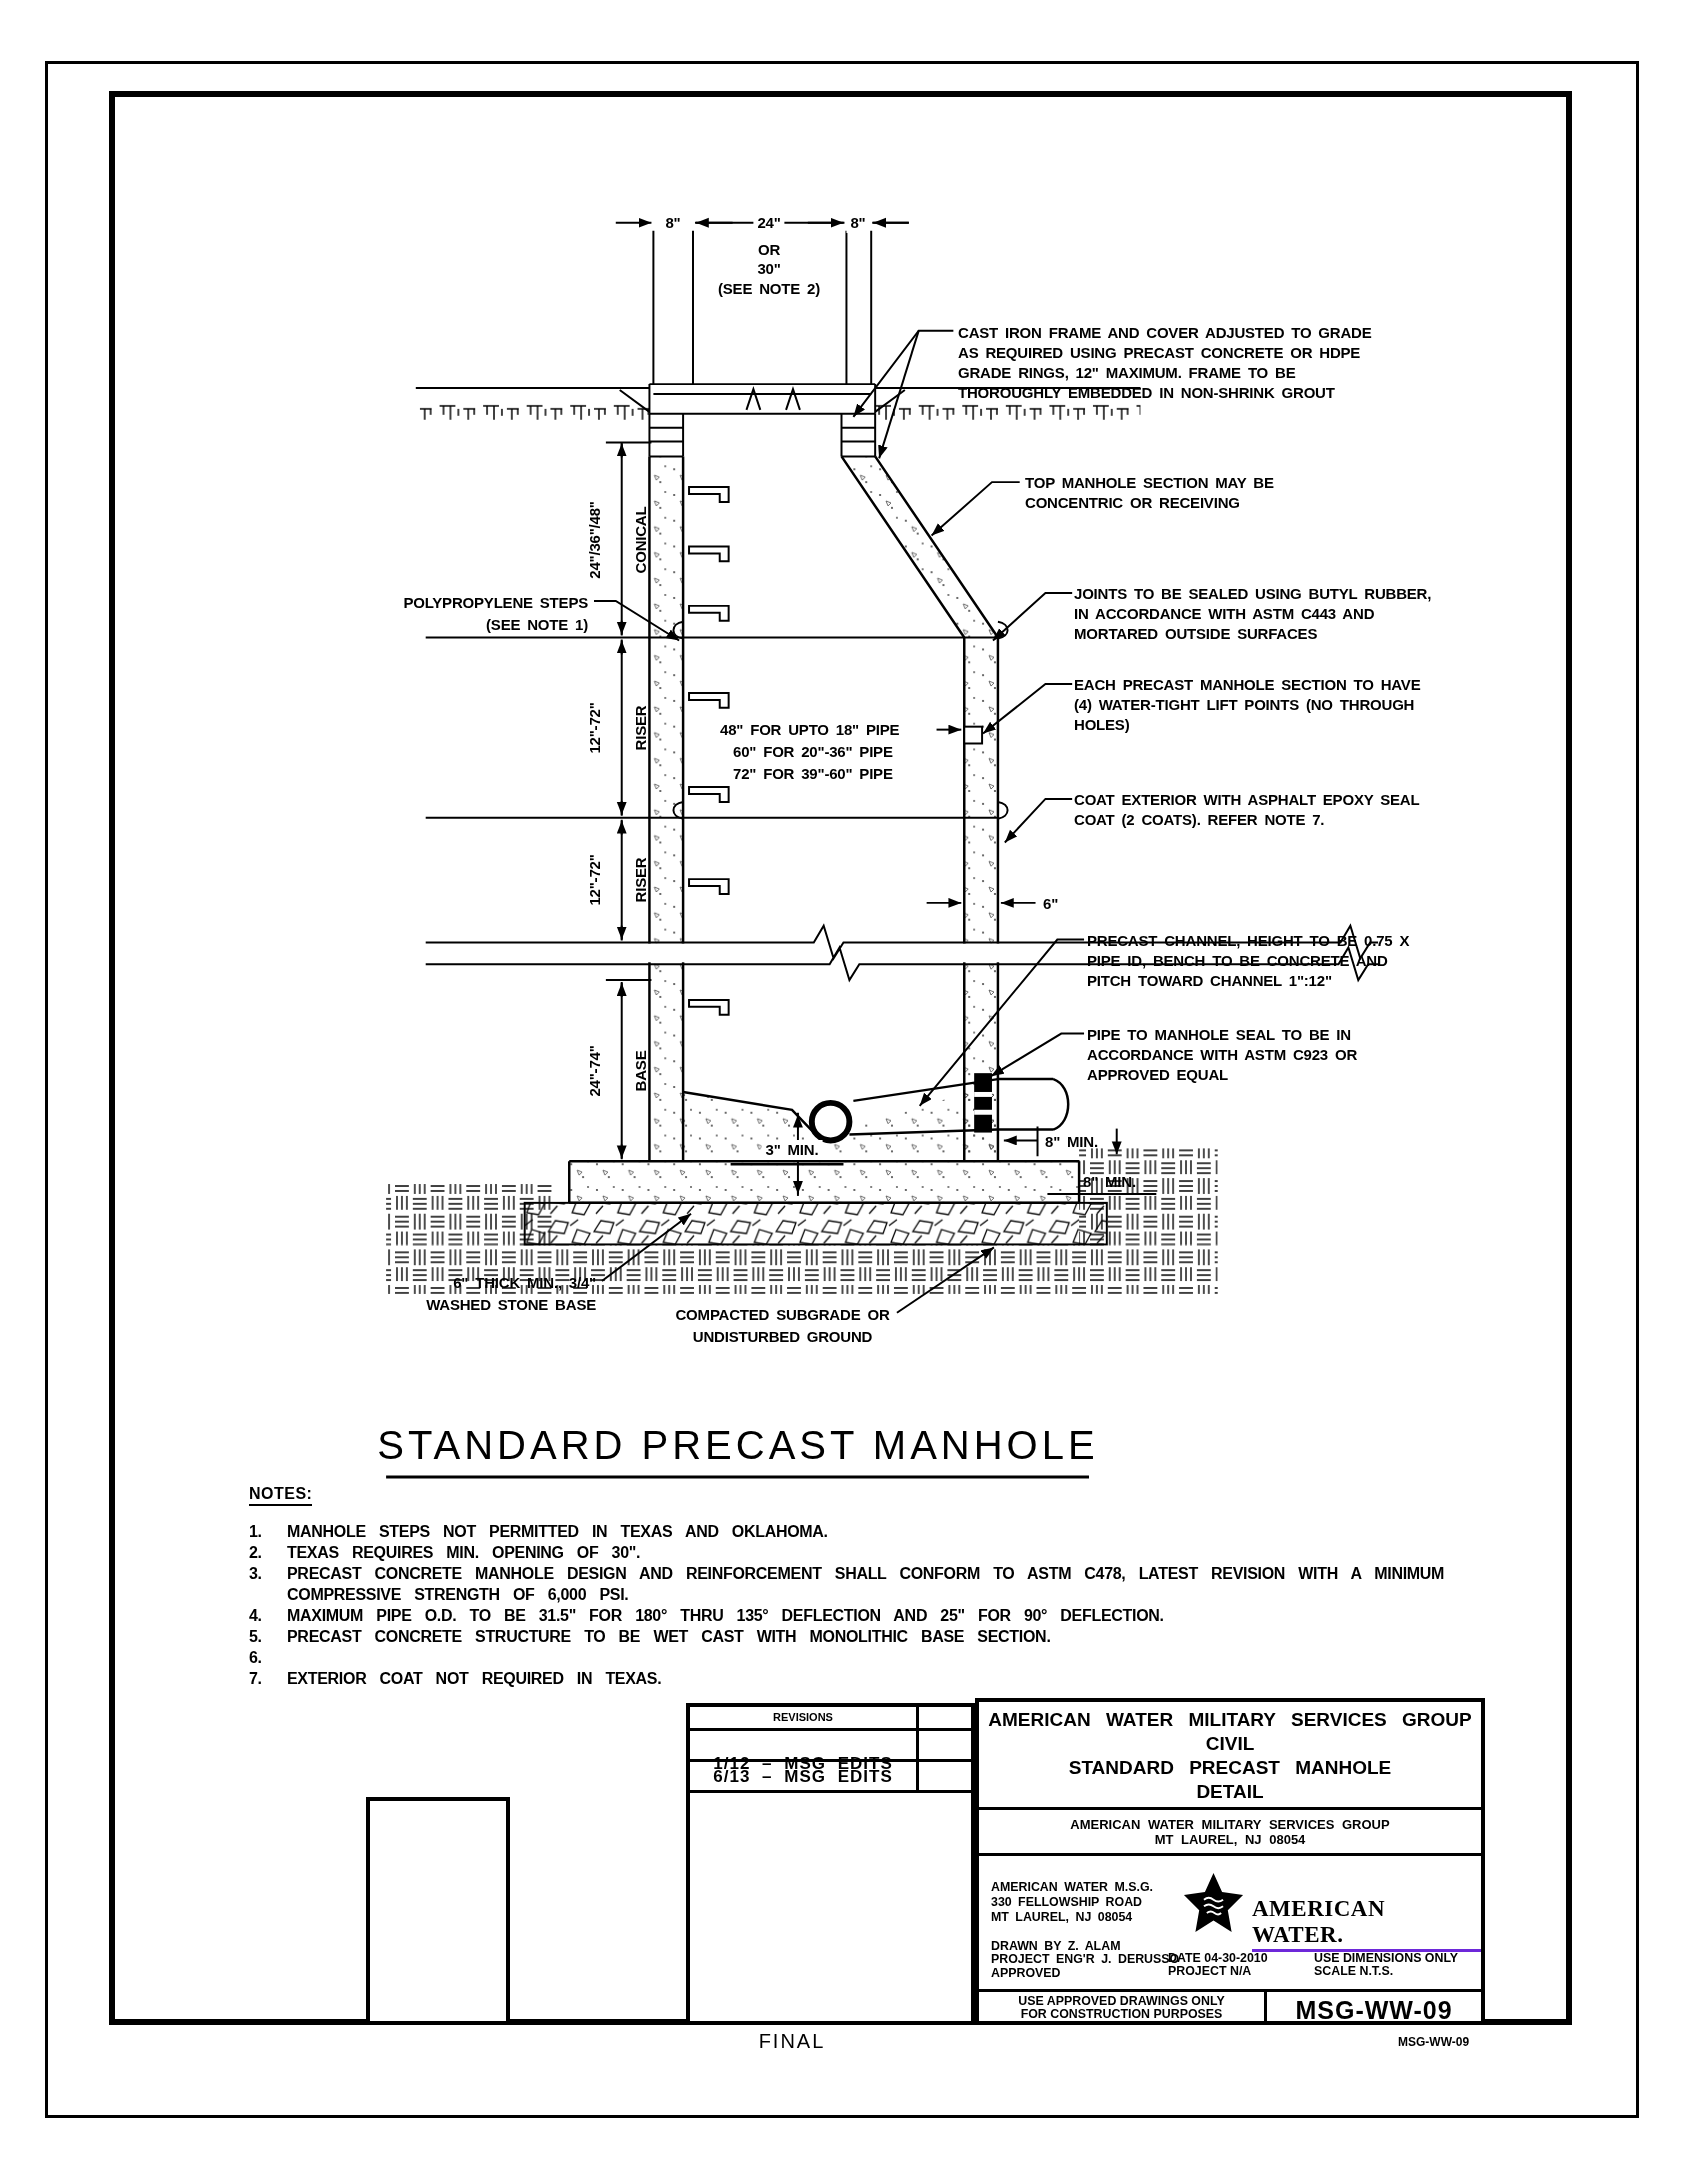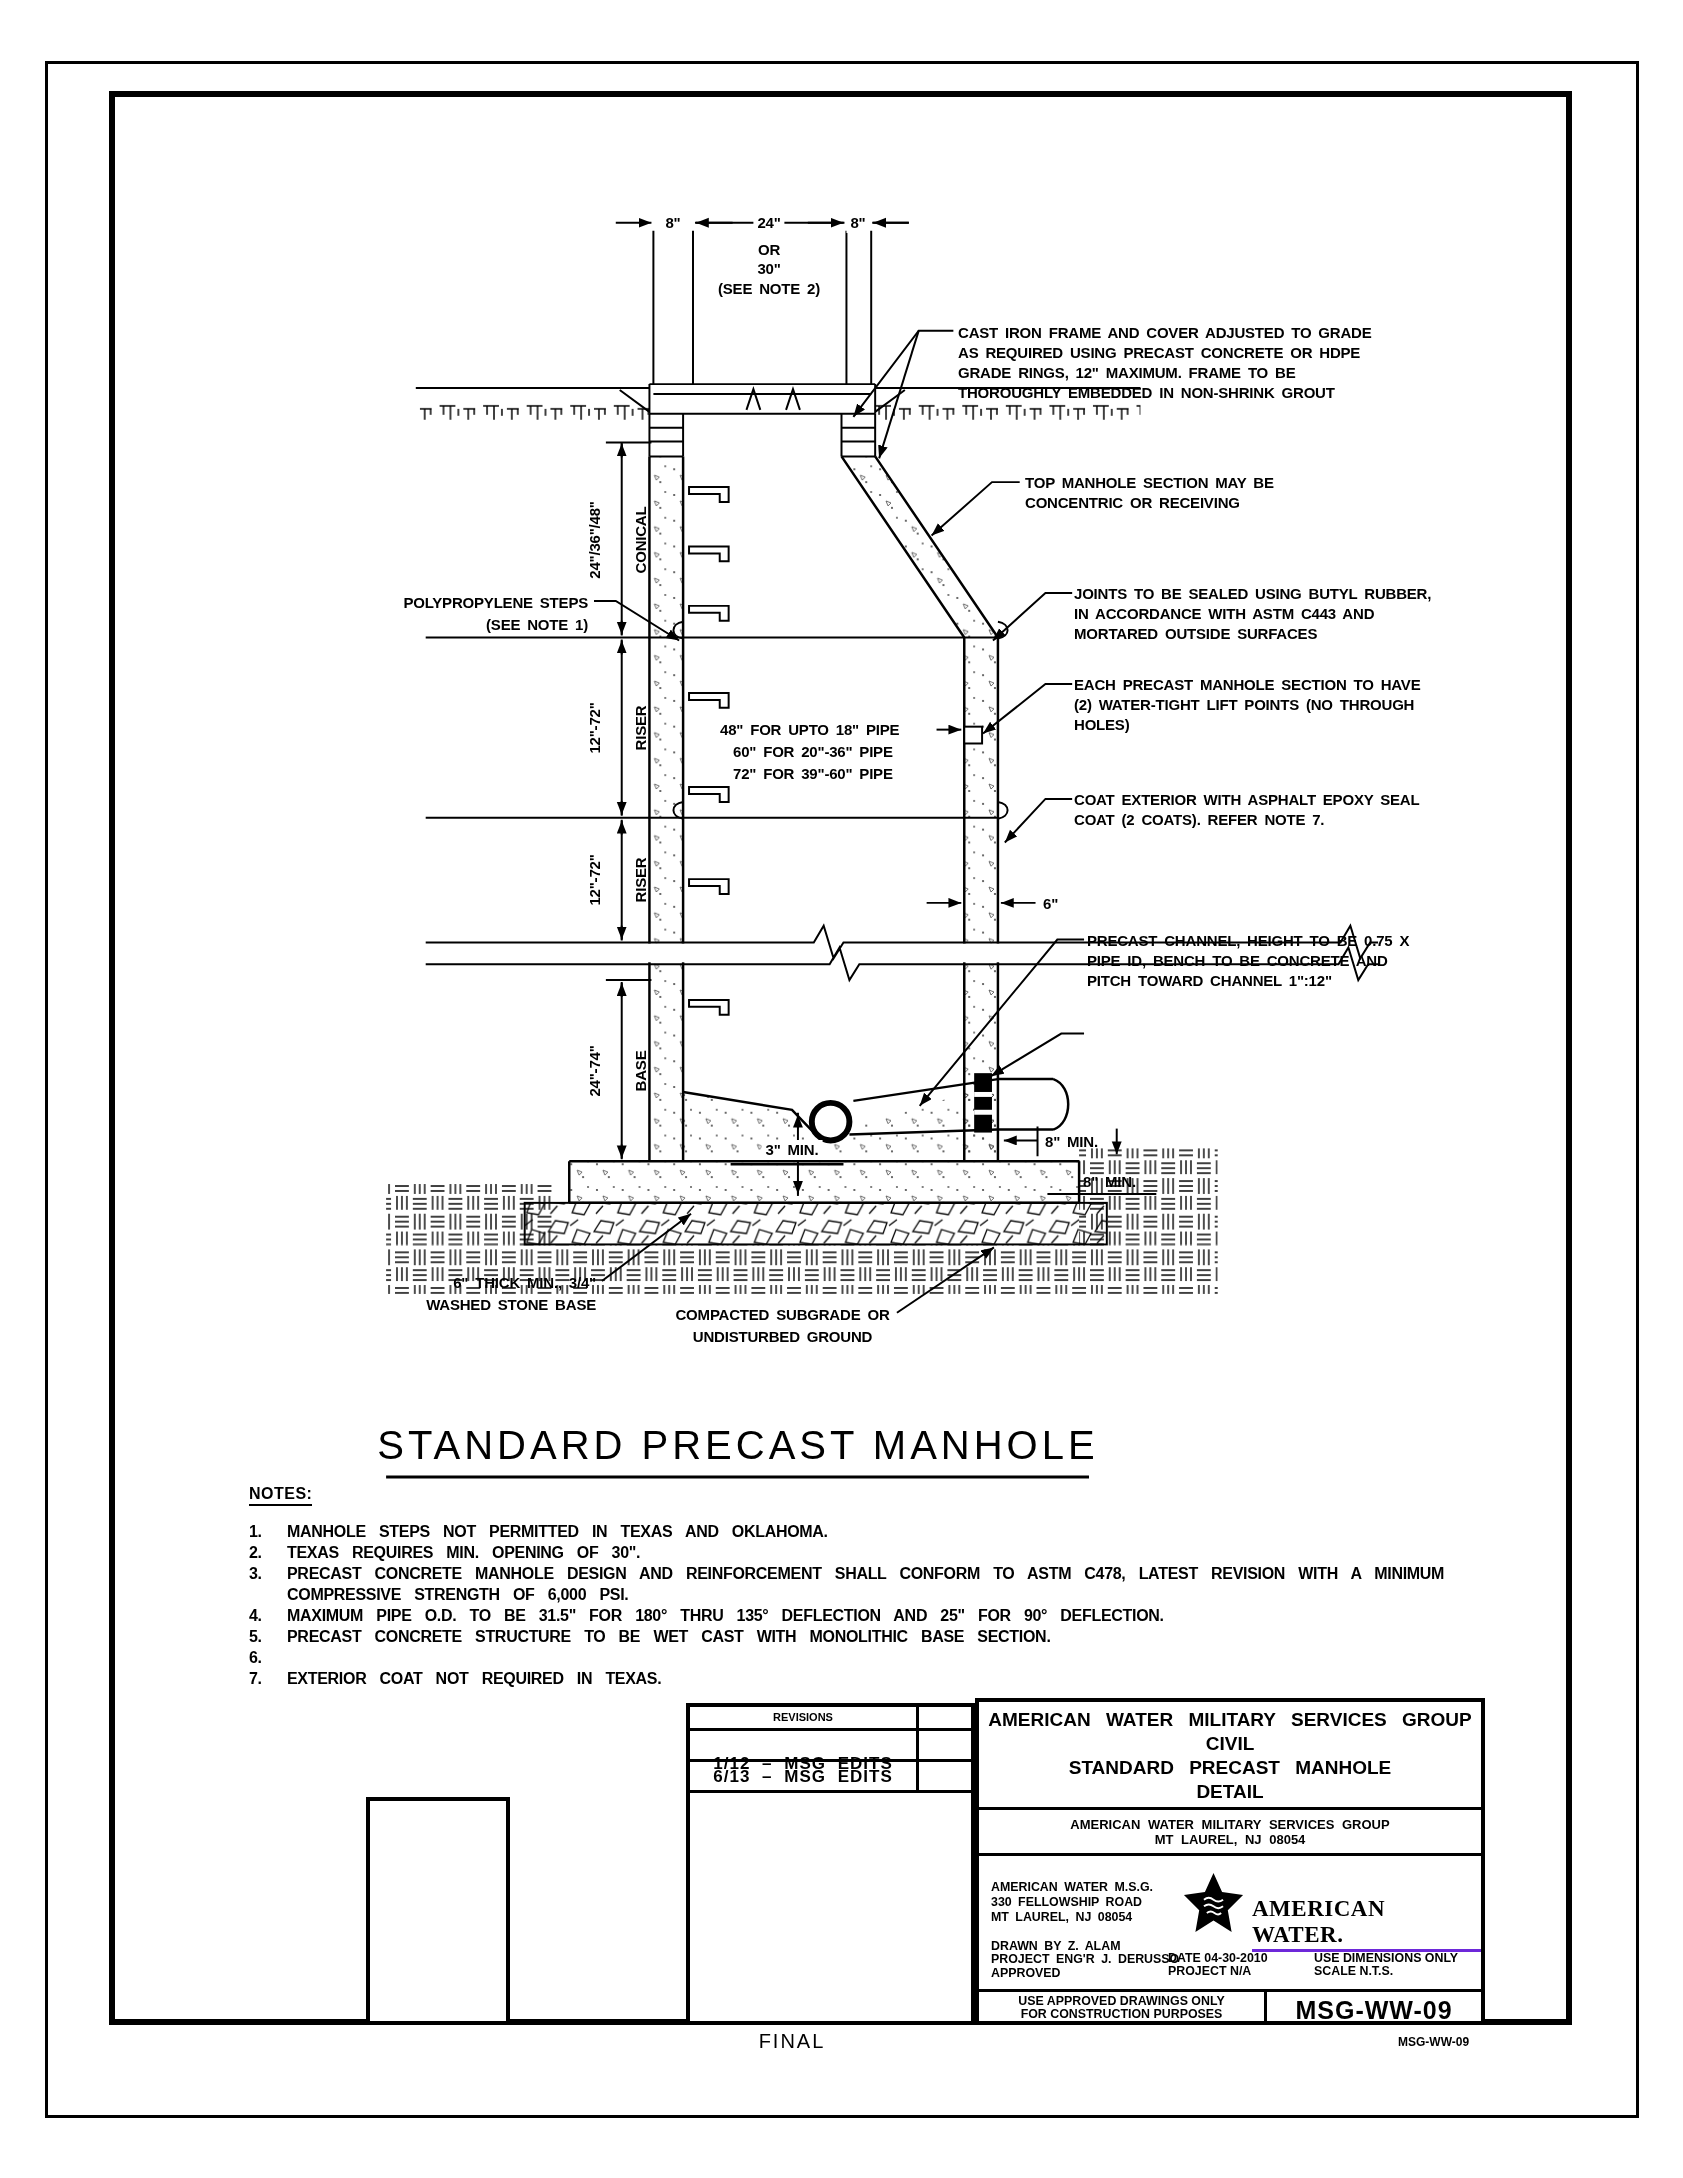--- a/index.html
+++ b/index.html
@@ -189,31 +189,36 @@
     <div>TOP MANHOLE SECTION MAY BE</div>
     <div>CONCENTRIC OR RECEIVING</div>
   </div>
   <div class="t lines" style="left:1074px;top:584px">
     <div>JOINTS TO BE SEALED USING BUTYL RUBBER,</div>
     <div>IN ACCORDANCE WITH ASTM C443 AND</div>
     <div>MORTARED OUTSIDE SURFACES</div>
   </div>
   <div class="t lines" style="left:1074px;top:675px">
     <div>EACH PRECAST MANHOLE SECTION TO HAVE</div>
-    <div>(2) WATER-TIGHT LIFT POINTS (NO THROUGH</div>
+    <div>(4) WATER-TIGHT LIFT POINTS (NO THROUGH</div>
     <div>HOLES)</div>
   </div>
   <div class="t lines" style="left:1074px;top:790px">
     <div>COAT EXTERIOR WITH ASPHALT EPOXY SEAL</div>
     <div>COAT (2 COATS). REFER NOTE 7.</div>
   </div>
   <div class="t lines" style="left:1087px;top:931px">
     <div>PRECAST CHANNEL, HEIGHT TO BE 0.75 X</div>
     <div>PIPE ID, BENCH TO BE CONCRETE AND</div>
     <div>PITCH TOWARD CHANNEL 1":12"</div>
+  </div>
+  <div class="t lines" style="left:1087px;top:1025px">
+    <div>PIPE TO MANHOLE SEAL TO BE IN</div>
+    <div>ACCORDANCE WITH ASTM C923 OR</div>
+    <div>APPROVED EQUAL</div>
   </div>
 
   <div class="t lines ra" style="right:1095px;top:592px">
     <div style="line-height:22px">POLYPROPYLENE STEPS</div>
     <div style="line-height:22px">(SEE NOTE 1)</div>
   </div>
   <div class="t rot" style="left:595px;top:540px">24"/36"/48"</div>
   <div class="t rot" style="left:641px;top:540px">CONICAL</div>
   <div class="t rot" style="left:595px;top:728px">12"-72"</div>
   <div class="t rot" style="left:641px;top:728px">RISER</div>

